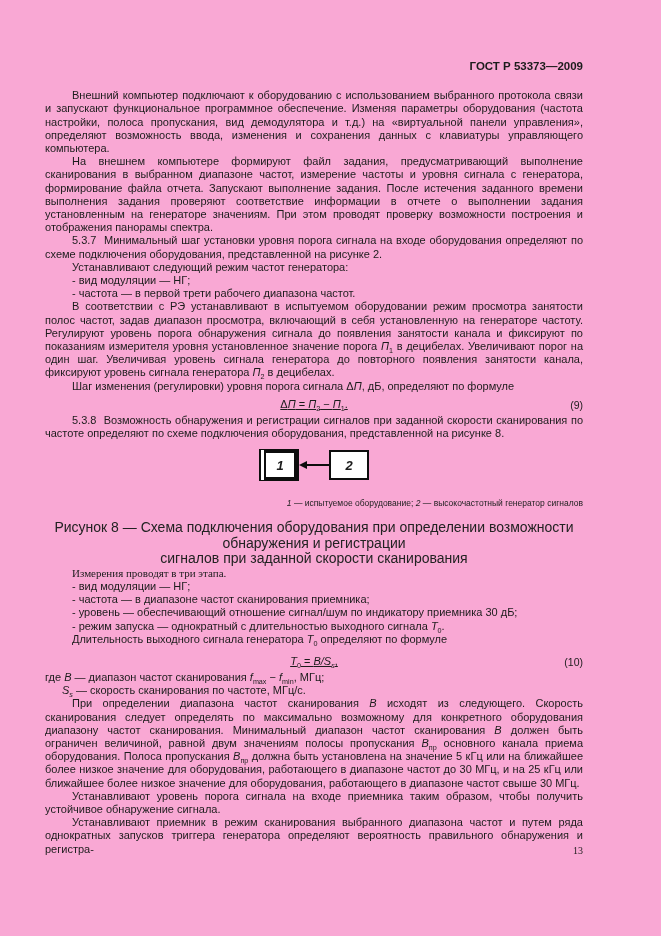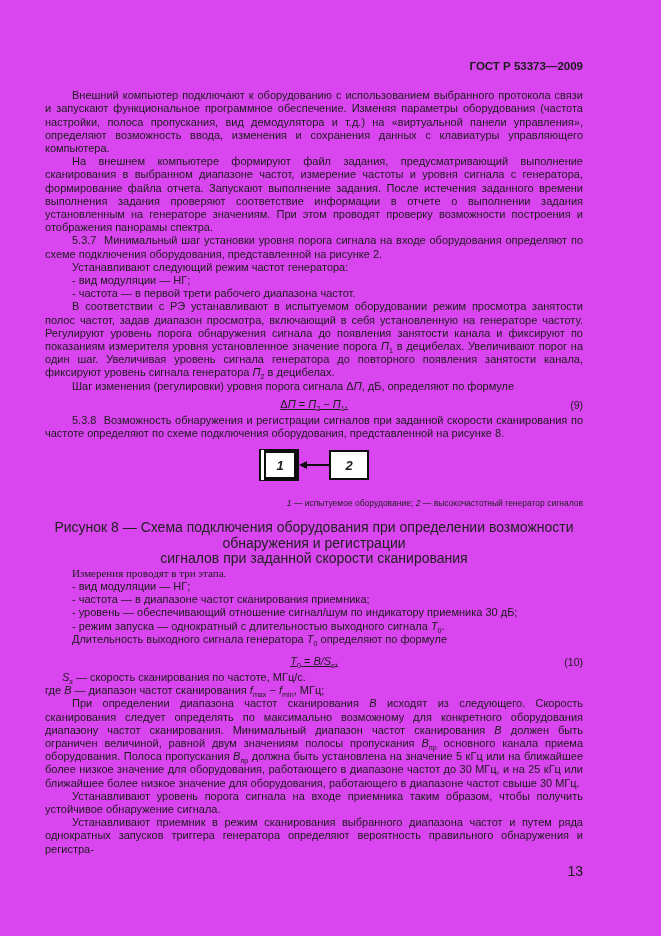--- a/index.html
+++ b/index.html
@@ -1,17 +1,17 @@
 <!DOCTYPE html>
 <html lang="ru"><head>
 <meta charset="utf-8">
 <style>
   html,body{margin:0;padding:0;background:#e8e8e8;}
   .page{
-    position:relative;width:661px;height:936px;background:#d946ef;
+    position:relative;width:661px;height:936px;background:#f9a8d4;
     font-family:"Liberation Sans",sans-serif;color:#1c1c1c;overflow:hidden;
     margin:0 auto;
   }
   .content{position:absolute;left:45px;top:60px;width:538px;}
   .hdr{text-align:right;font-weight:bold;font-size:11.5px;line-height:13.2px;margin:0 0 16px 0;}
   p.para{margin:0;font-size:11px;line-height:13.2px;text-align:justify;text-indent:27px;}
   p.noind{text-indent:0;}
   p.hang{text-indent:0;padding-left:17px;}
   sub{font-size:7.2px;line-height:0;}
   sub.it{font-style:italic;}
@@ -24,21 +24,21 @@
   .box1 .inner{position:absolute;left:7px;right:5px;top:4px;bottom:4px;background:#fff;
     display:flex;align-items:center;justify-content:center;font-weight:bold;font-style:italic;font-size:13px;}
   .arrow-head{width:0;height:0;border-top:4px solid transparent;border-bottom:4px solid transparent;border-right:8px solid #0d0d0d;}
   .arrow-line{width:22px;height:2px;background:#0d0d0d;}
   .box2{width:36px;height:26px;border:2px solid #0d0d0d;background:#fff;
     display:flex;align-items:center;justify-content:center;font-weight:bold;font-style:italic;font-size:13px;}
   .fig-legend{text-align:right;font-size:8.5px;line-height:10px;margin-top:16px;color:#222;}
   .fig-title{text-align:center;font-size:14px;line-height:15.5px;margin-top:12px;color:#222;}
   .gap-before{margin-top:22px;font-family:Liberation Serif, serif;}
   .f10-row{margin-top:8px;}
-  .pagenum{position:absolute;right:78px;top:863px;font-size:14px;}
+  .pagenum{position:absolute;right:78px;top:845px;font-size:10px;font-family:Liberation Serif, serif;}
 </style>
 </head>
 <body>
 
 <div class="page">
   <div class="content">
 
     <div class="hdr">ГОСТ Р 53373—2009</div>
 
     <p class="para">Внешний компьютер подключают к оборудованию с использованием выбранного протокола связи и запускают функциональное программное обеспечение. Изменяя параметры оборудования (частота настройки, полоса пропускания, вид демодулятора и т.д.) на «виртуальной панели управления», определяют возможность ввода, изменения и сохранения данных с клавиатуры управляющего компьютера.</p>
@@ -87,23 +87,23 @@
 
     <p class="para"><span>- режим запуска — однократный с длительностью выходного сигнала </span><i>T</i><sub>0</sub><span>.</span></p>
 
     <p class="para"><span>Длительность выходного сигнала генератора </span><i>T</i><sub>0</sub><span> определяют по формуле</span></p>
 
     <div class="formula-row f10-row">
       <span class="expr"><i>T</i><sub>0</sub><span> = </span><i>B/S</i><sub class="it">s</sub><span>,</span></span>
       <span class="eqnum">(10)</span>
     </div>
 
+    <p class="para noind"><span>где </span><i>B</i><span> — диапазон частот сканирования </span><i>f</i><sub>max</sub><span> − </span><i>f</i><sub>min</sub><span>, МГц;</span></p>
+
     <p class="para hang"><i>S</i><sub class="it">s</sub><span> — скорость сканирования по частоте, МГц/с.</span></p>
-
-    <p class="para noind"><span>где </span><i>B</i><span> — диапазон частот сканирования </span><i>f</i><sub>max</sub><span> − </span><i>f</i><sub>min</sub><span>, МГц;</span></p>
 
     <p class="para"><span>При определении диапазона частот сканирования </span><i>B</i><span> исходят из следующего. Скорость сканирования следует определять по максимально возможному для конкретного оборудования диапазону частот сканирования. Минимальный диапазон частот сканирования </span><i>B</i><span> должен быть ограничен величиной, равной двум значениям полосы пропускания </span><i>B</i><sub>пр</sub><span> основного канала приема оборудования. Полоса пропускания </span><i>B</i><sub>пр</sub><span> должна быть установлена на значение 5 кГц или на ближайшее более низкое значение для оборудования, работающего в диапазоне частот до 30 МГц, и на 25 кГц или ближайшее более низкое значение для оборудования, работающего в диапазоне частот свыше 30 МГц.</span></p>
 
     <p class="para">Устанавливают уровень порога сигнала на входе приемника таким образом, чтобы получить устойчивое обнаружение сигнала.</p>
     <p class="para">Устанавливают приемник в режим сканирования выбранного диапазона частот и путем ряда однократных запусков триггера генератора определяют вероятность правильного обнаружения и регистра-</p>
 
   </div>
 
   <div class="pagenum">13</div>
 </div>

